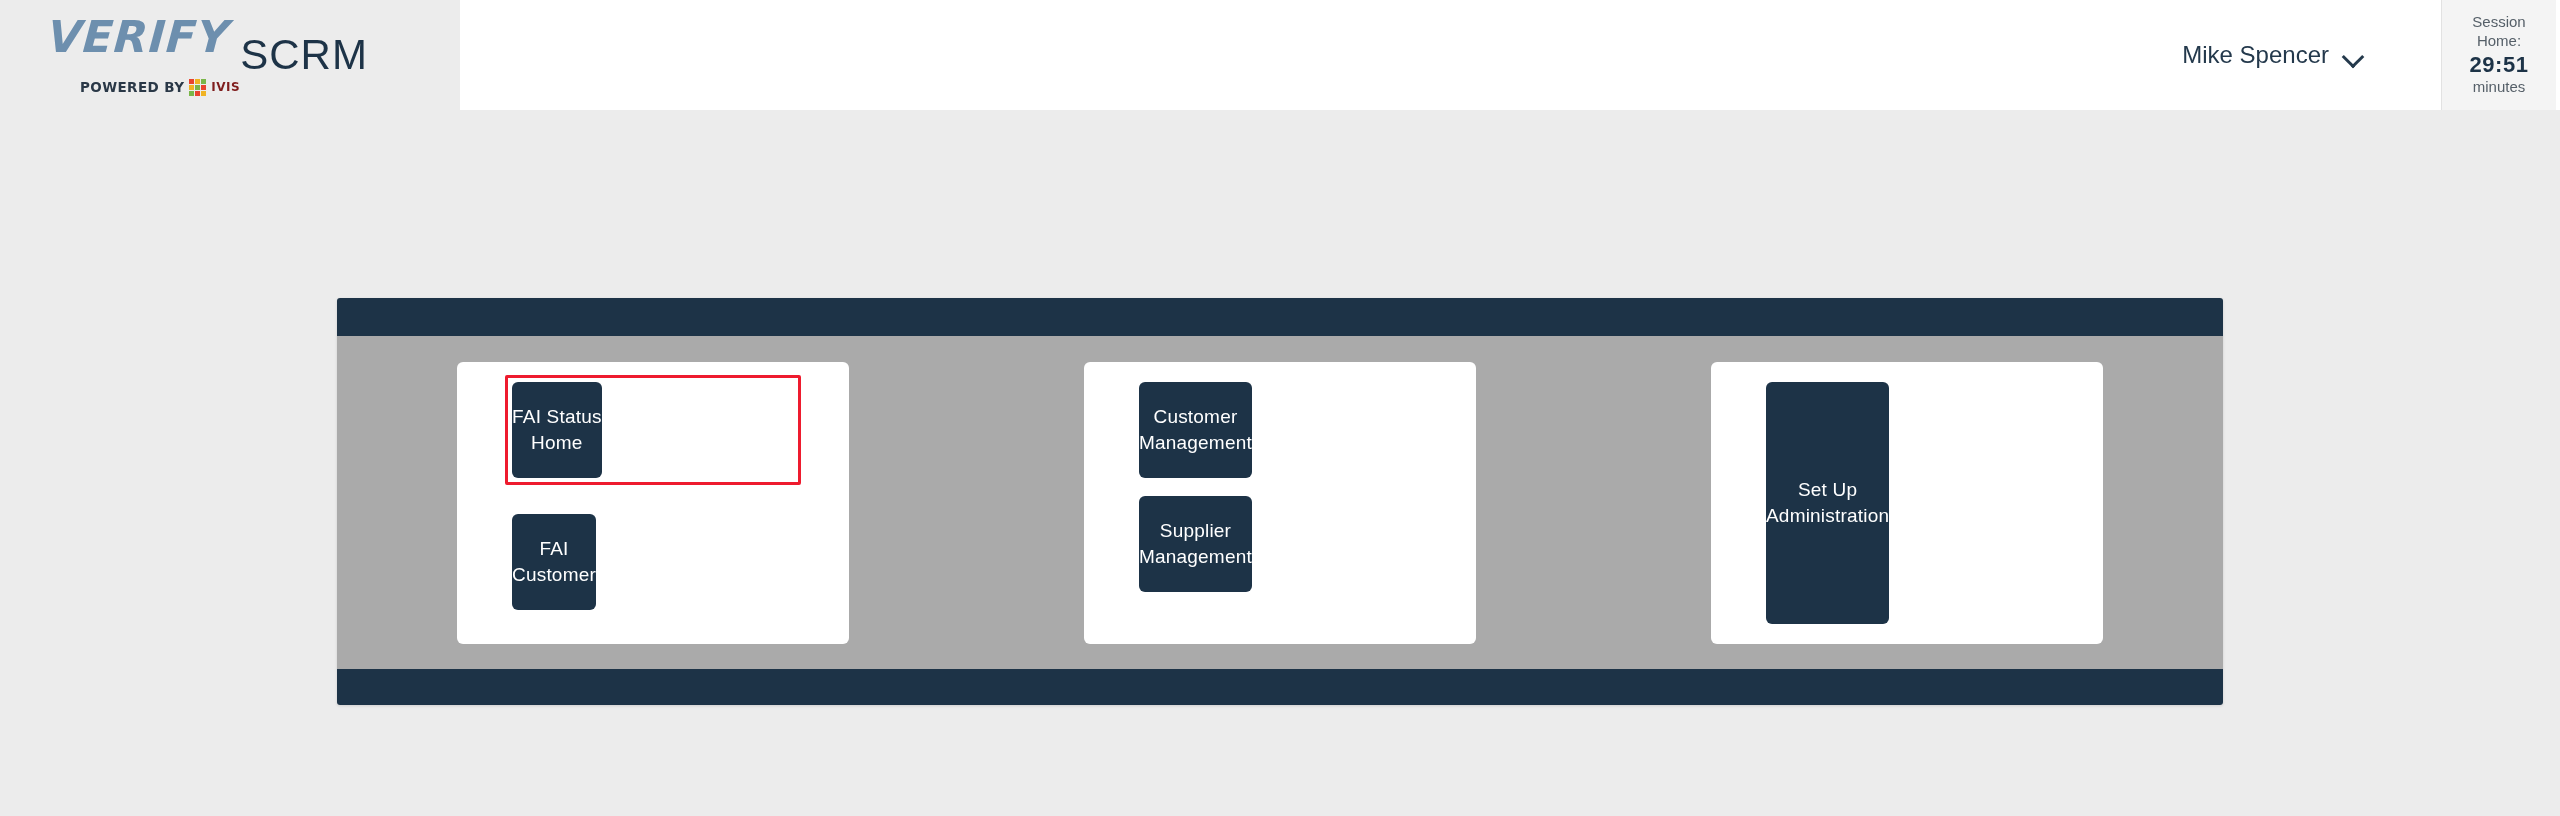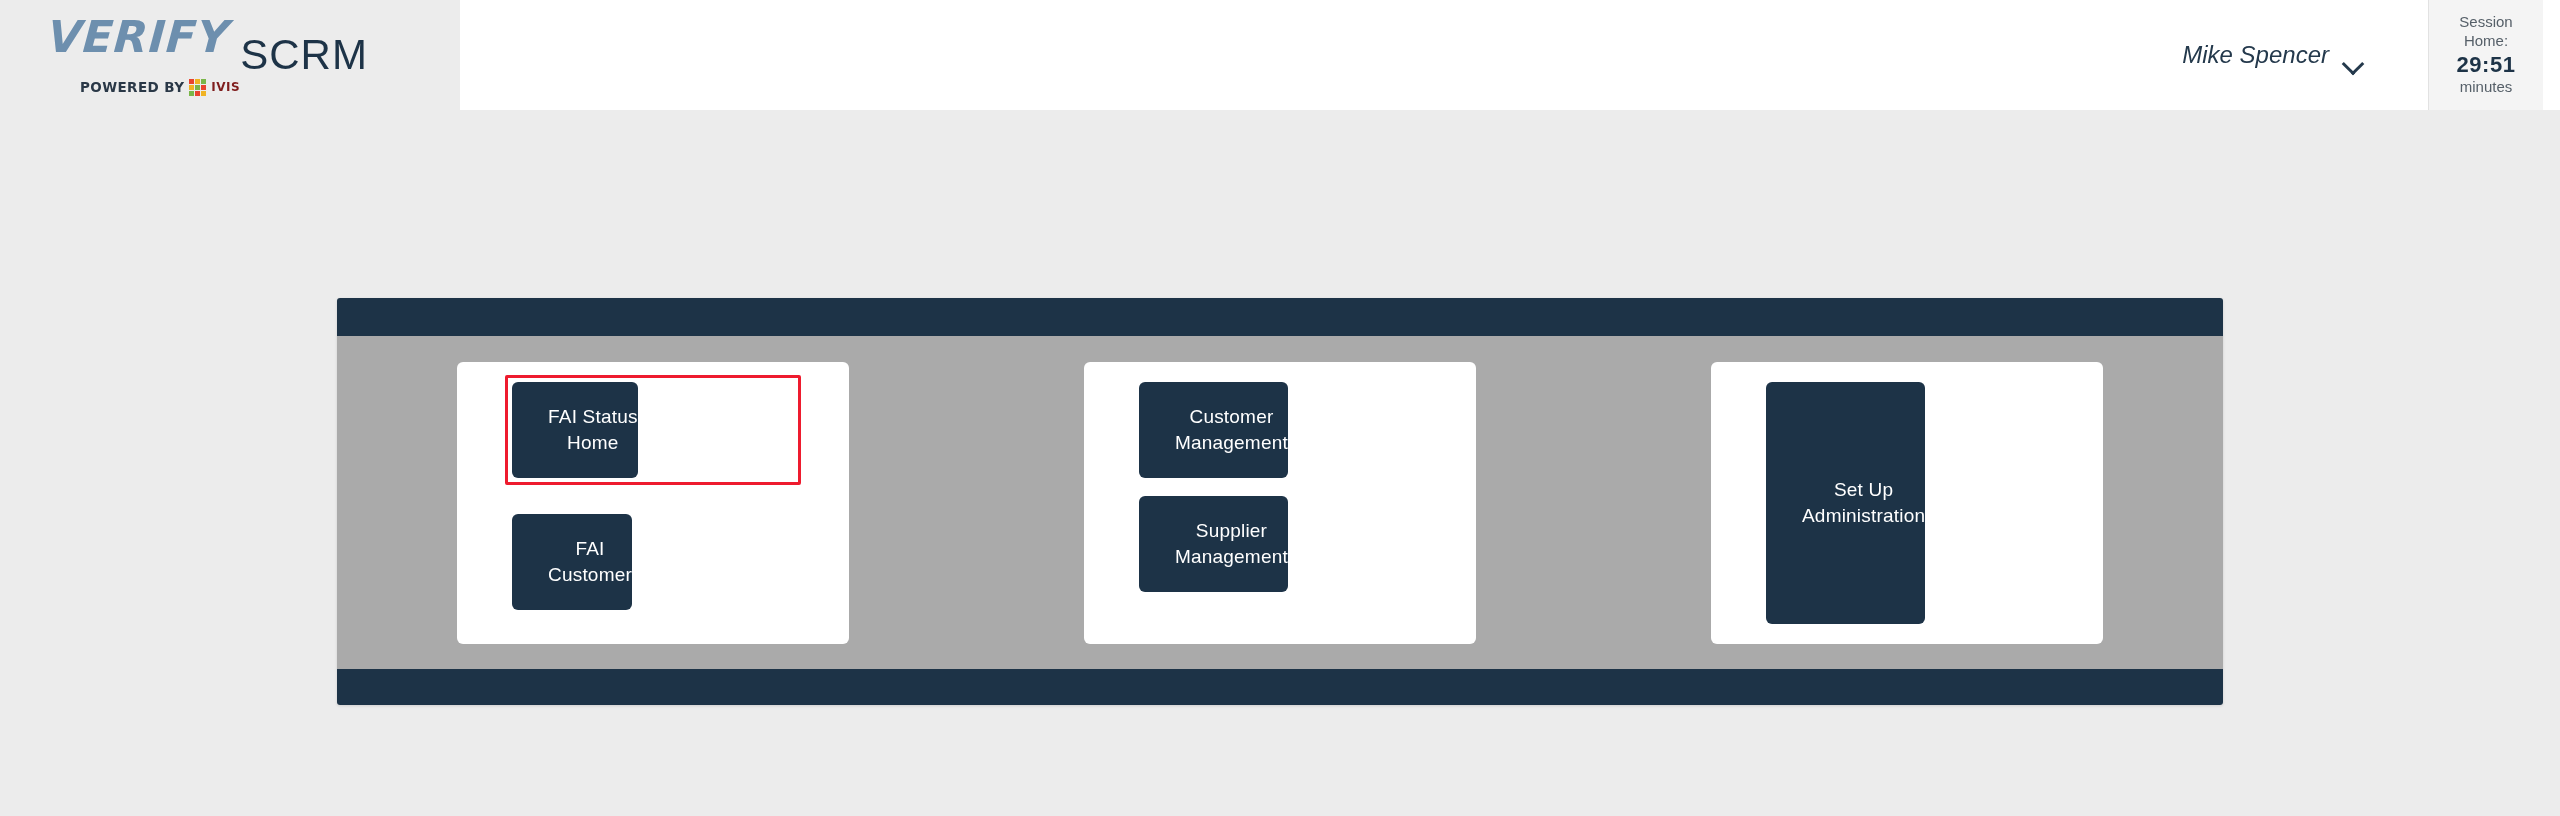--- a/index.html
+++ b/index.html
@@ -93,49 +93,48 @@
     flex: 1;
     display: flex;
     align-items: center;
     justify-content: flex-end;
     background: #ffffff;
     position: relative;
   }
 
   .user-menu {
     display: flex;
-    align-items: flex-end;
+    align-items: center;
     gap: 14px;
     font-size: 24px;
     color: #24394c;
     margin-right: 195px;
     cursor: pointer;
     white-space: nowrap;
-    font-style: italic;
   }
 
   .chevron {
     width: 22px;
     height: 13px;
     position: relative;
     display: inline-block;
   }
   .chevron::before {
     content: "";
     position: absolute;
     left: 2px; top: 0px;
     width: 13px; height: 13px;
     border-right: 3px solid #24394c;
     border-bottom: 3px solid #24394c;
     transform: rotate(45deg);
   }
 
   .session-timer {
     position: absolute;
-    right: 17px; top: 0;
+    right: 4px; top: 0;
     width: 115px;
     height: 110px;
     background: #f4f4f4;
     border-left: 1px solid #e2e2e2;
     display: flex;
     flex-direction: column;
     align-items: center;
     justify-content: center;
     line-height: 1.25;
   }
@@ -212,21 +211,20 @@
     text-align: center;
     display: flex;
     align-items: center;
     justify-content: center;
     cursor: pointer;
     white-space: pre-line;
     border: none;
     font-family: "Liberation Sans", sans-serif;
     font-weight: 400;
     letter-spacing: 0.2px;
-    padding-left: 36px;
   }
 
   .tile.short { height: 96px; }
   .tile.tall  { height: 242px; flex: 1; }
 
   .tile-wrap {
     display: block;
   }
   .tile-wrap.highlighted {
     border: 3px solid #ee1b2e;

